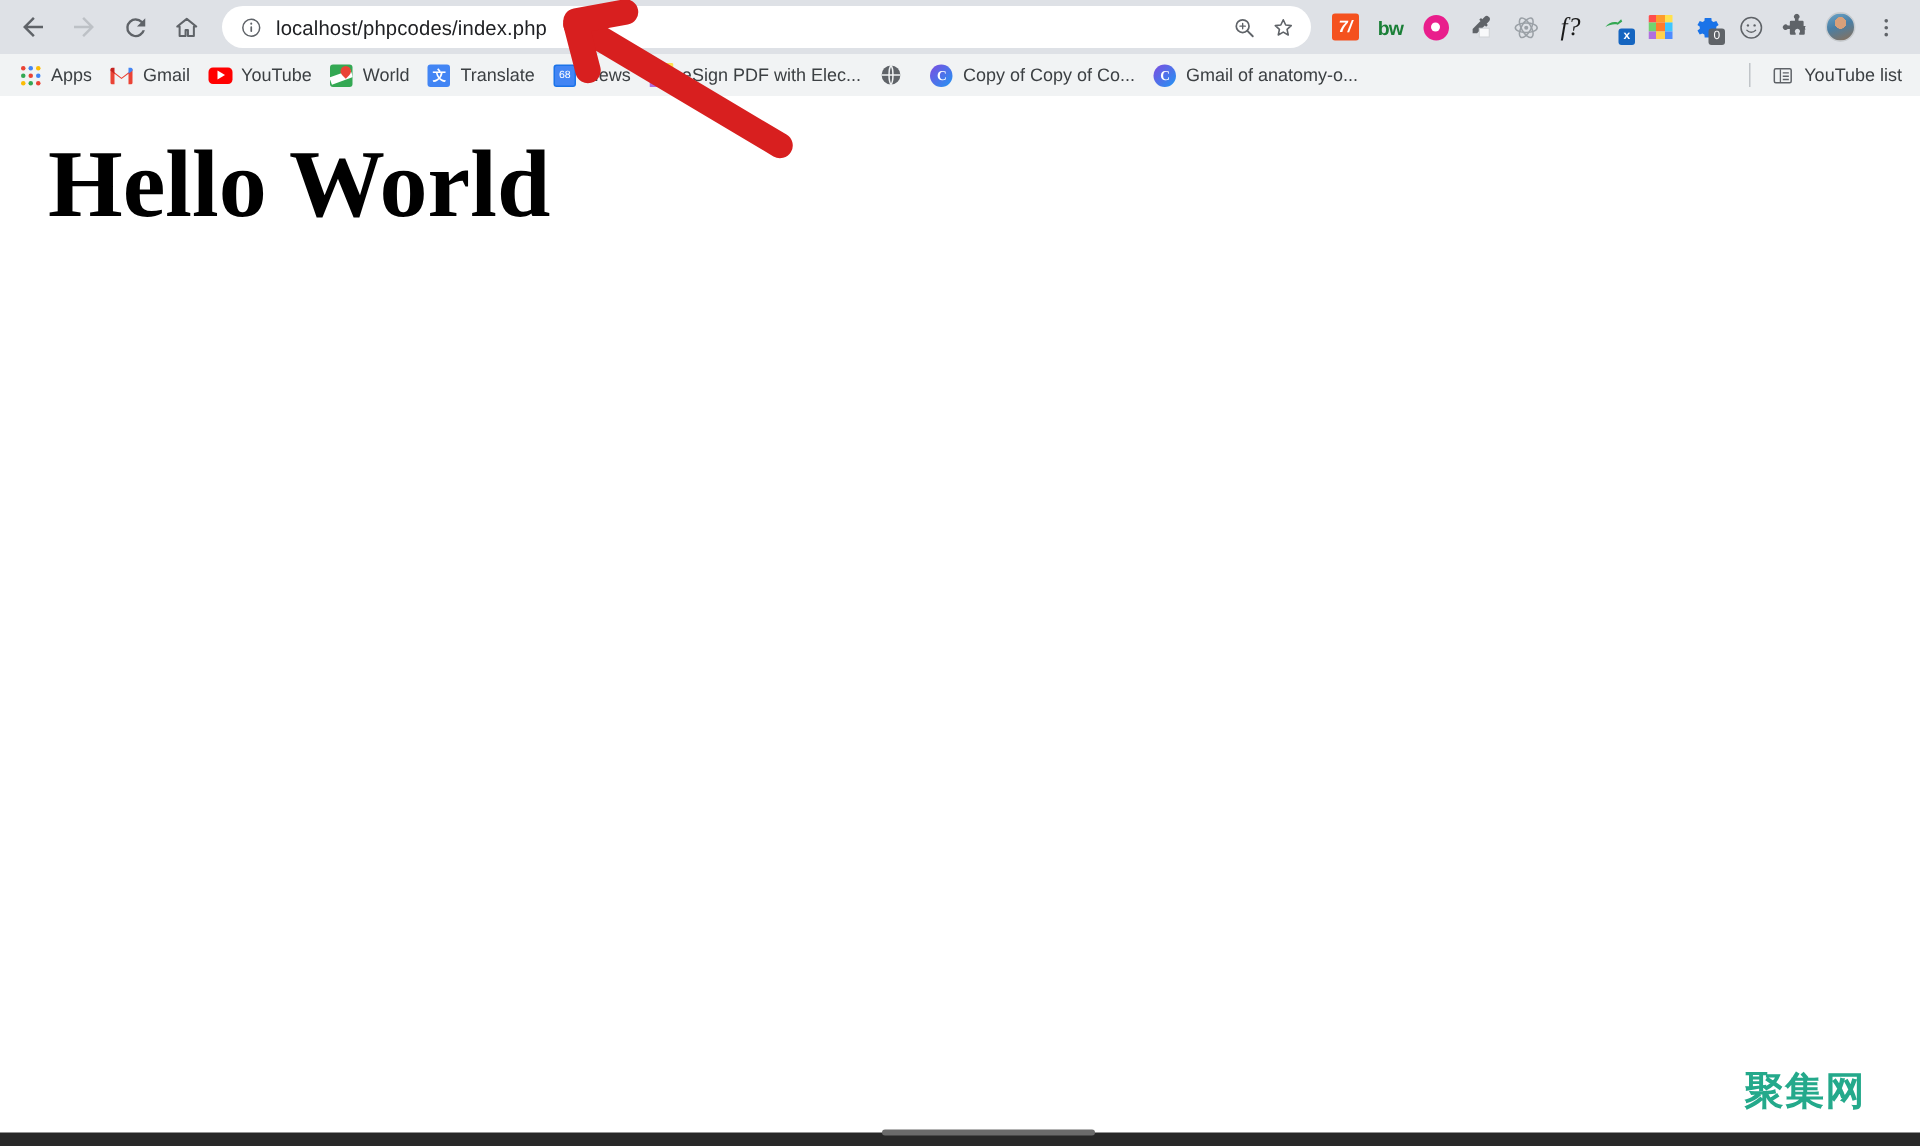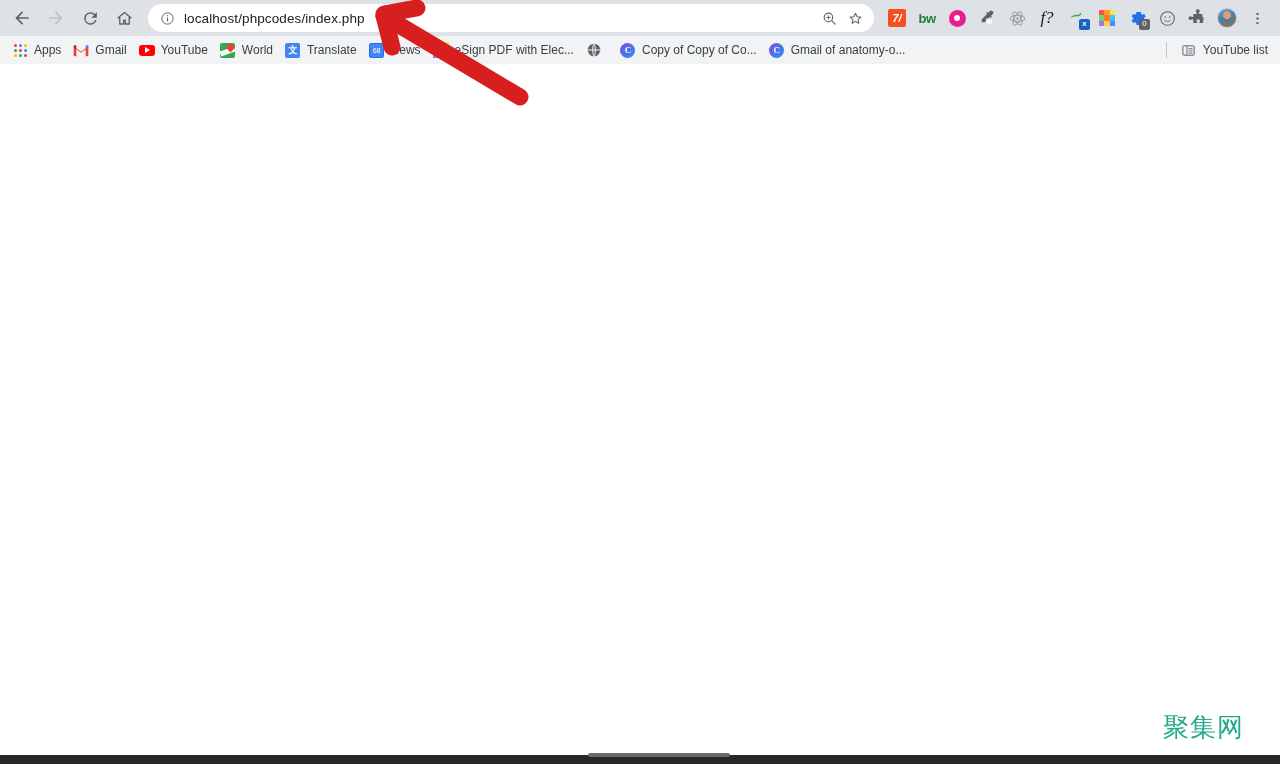--- a/index.html
+++ b/index.html
@@ -150,21 +150,21 @@
     font-family: "Liberation Serif", serif;
     font-size: 64px;
     font-weight: bold;
     color: #000000;
     letter-spacing: 0px;
     line-height: 1.1;
   }
   #watermark {
     position: absolute; right: 36px; bottom: 10px;
     font-family: "DejaVu Sans", sans-serif;
-    font-size: 26px; font-weight: normal;
+    font-size: 26px; font-weight: bold;
     color: #24a98b;
     letter-spacing: 1px;
     text-shadow: 0 0 1px rgba(255,255,255,.6);
   }
 
   
   #annotation {
     position: absolute; left: 0; top: 0;
     width: 1280px; height: 764px;
     pointer-events: none;
@@ -445,20 +445,21 @@
           </svg>
         </span>
         <span class="bm-label">YouTube list</span>
       </div>
     </div>
 
   </div>
 </div>
 
 <div id="page">
+  <h1 id="hello">Hello World</h1>
   <div id="watermark">聚集网</div>
 </div>
 
 <svg id="annotation" viewBox="0 0 1280 764">
   <g>
     <path d="M384 16 L520 97" stroke="#d81f1f" stroke-width="17" stroke-linecap="round" fill="none"></path>
     <path d="M384 14 L417 8 M384 16 L392 47" stroke="#d81f1f" stroke-width="17" stroke-linecap="round" fill="none"></path>
   </g>
 </svg>
 

